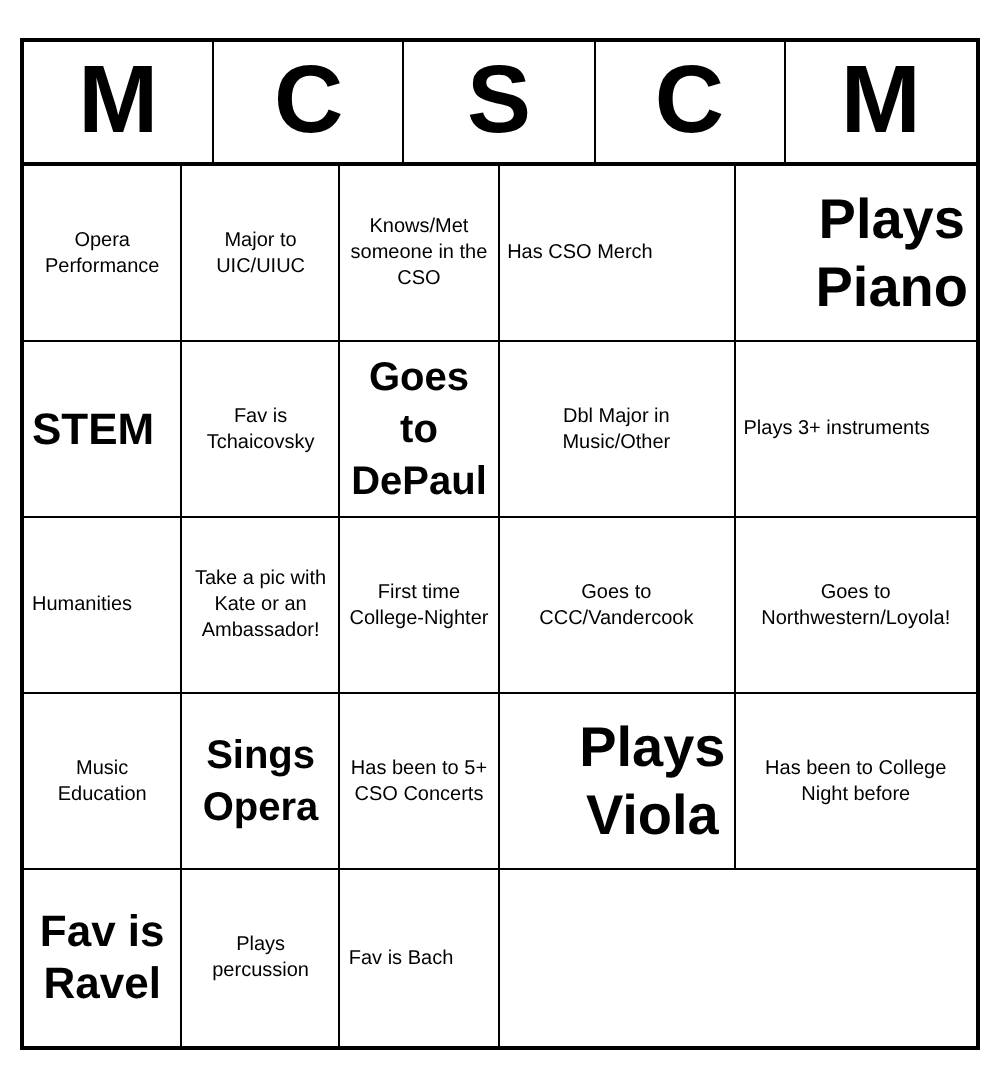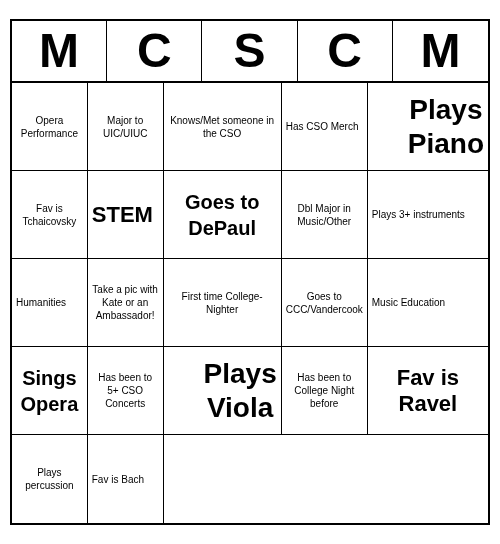--- a/index.html
+++ b/index.html
@@ -95,24 +95,24 @@
       <div class="cell">
         <span class="cell-text small">Knows/Met someone in the CSO</span>
       </div>
       <div class="cell">
         <span class="cell-text small">Has CSO Merch</span>
       </div>
       <div class="cell">
         <span class="cell-text xlarge">Plays Piano</span>
       </div>
       <div class="cell">
-        <span class="cell-text small">Fav is Tchaicovsky</span>
+        <span class="cell-text large">STEM</span>
       </div>
       <div class="cell">
-        <span class="cell-text large">STEM</span>
+        <span class="cell-text small">Fav is Tchaicovsky</span>
       </div>
       <div class="cell">
         <span class="cell-text medium">Goes to DePaul</span>
       </div>
       <div class="cell">
         <span class="cell-text small">Dbl Major in Music/Other</span>
       </div>
       <div class="cell">
         <span class="cell-text small">Plays 3+ instruments</span>
       </div>
@@ -120,20 +120,23 @@
         <span class="cell-text small">Humanities</span>
       </div>
       <div class="cell">
         <span class="cell-text small">Take a pic with Kate or an Ambassador!</span>
       </div>
       <div class="cell">
         <span class="cell-text small">First time College-Nighter</span>
       </div>
       <div class="cell">
         <span class="cell-text small">Goes to CCC/Vandercook</span>
+      </div>
+      <div class="cell">
+        <span class="cell-text small">Goes to Northwestern/Loyola!</span>
       </div>
       <div class="cell">
         <span class="cell-text small">Music Education</span>
       </div>
       <div class="cell">
         <span class="cell-text medium">Sings Opera</span>
       </div>
       <div class="cell">
         <span class="cell-text small">Has been to 5+ CSO Concerts</span>
       </div>

